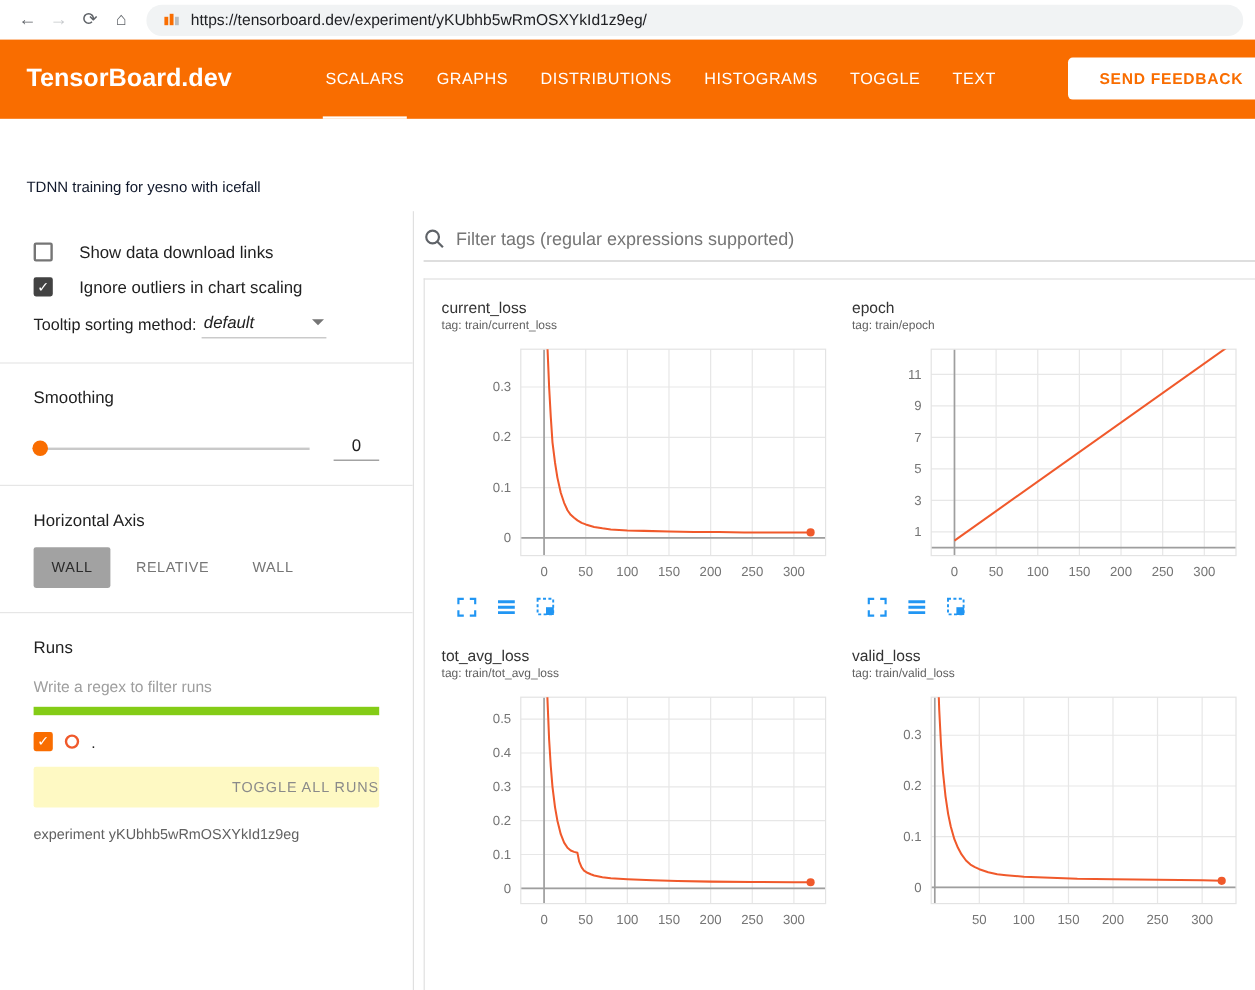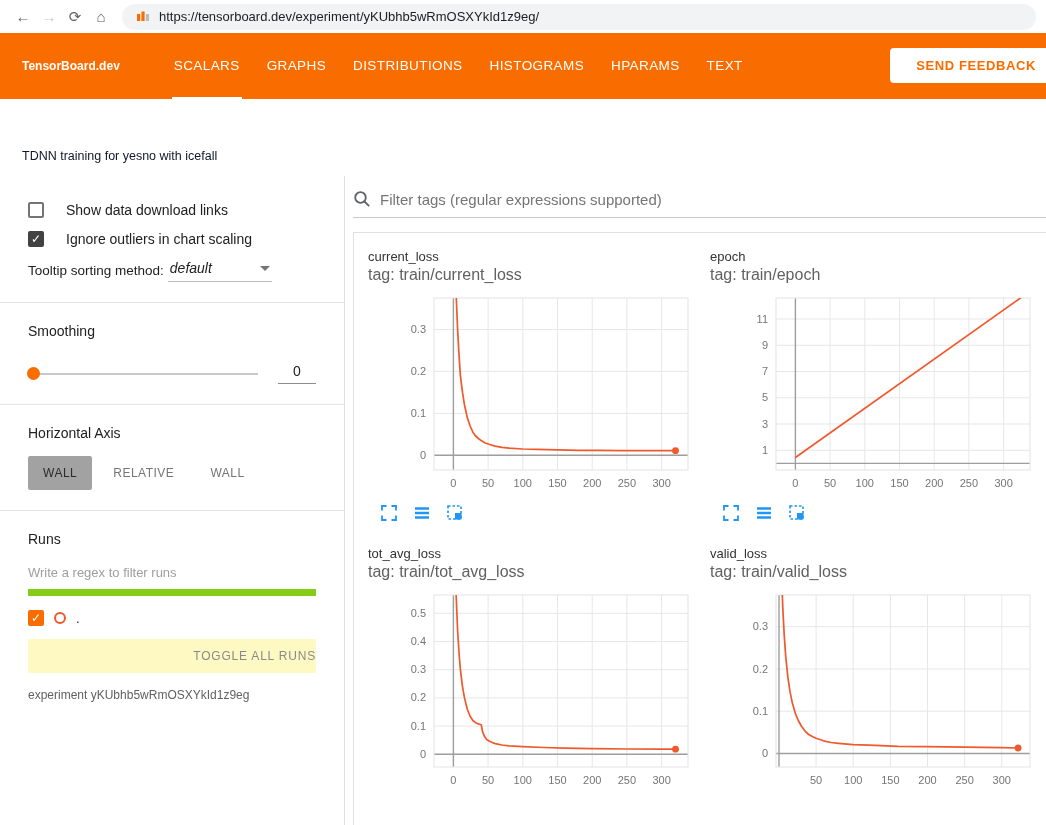--- a/index.html
+++ b/index.html
@@ -11,21 +11,21 @@
   .browser-bar { height:33px; display:flex; align-items:center; padding:0 10px; background:#fff; }
   .nav-icon { font-size:15px; color:#5f6368; width:26px; text-align:center; cursor:pointer; line-height:33px; }
   .nav-icon.disabled { color:#c6c9cc; }
   .address-bar { flex:1; height:26px; margin-left:8px; background:#f1f3f4; border-radius:13px;
     display:flex; align-items:center; padding:0 14px; gap:9px; }
   .url { font-size:13px; color:#202124; white-space:nowrap; }
 
   
   .app-header { height:66px; background:var(--accent); display:flex; align-items:stretch;
     padding:0 22px; position:relative; color:#fff; }
-  .logo { align-self:center; font-size:12px; font-weight:700; margin-right:52px; white-space:nowrap; }
+  .logo { align-self:center; font-size:21px; font-weight:700; margin-right:76px; white-space:nowrap; }
   .tabs { display:flex; gap:23px; }
   .tab { display:flex; align-items:center; font-size:13.5px; font-weight:500; letter-spacing:.4px;
     border-bottom:2px solid transparent; padding:0 2px; cursor:pointer; white-space:nowrap; }
   .tab.active { border-bottom-color:#fff; }
   .feedback-btn { position:absolute; right:-16px; top:15px; background:#fff; color:var(--accent);
     border:none; border-radius:4px; padding:10px 26px; font-size:13px; font-weight:700;
     letter-spacing:.6px; white-space:nowrap; cursor:pointer; font-family:inherit; }
 
   
   .subheader { height:77px; display:flex; align-items:flex-end; padding:0 22px 13px; }
@@ -76,21 +76,21 @@
 
   
   .filter-row { display:flex; align-items:center; gap:9px; margin:14px 0 0 8px;
     border-bottom:1px solid #c9c9c9; padding:0 0 9px 0; }
   .filter-input { flex:1; border:none; outline:none; font-size:15px; color:#616161; font-family:inherit; background:transparent; }
   .filter-input::placeholder { color:#757575; }
   .card { margin:14px 0 0 8px; border:1px solid #e0e0e0; border-right:none; background:#fff; min-height:1200px; }
   .card-header { padding:14px 16px; font-size:14px; color:#212121; border-bottom:1px solid #e0e0e0; }
   .charts-grid { display:grid; grid-template-columns:342px 342px; row-gap:24px; padding:16px 0 40px 14px; }
   .chart-title { font-size:13px; color:#333; }
-  .chart-tag { font-size:16px; color:#616161; margin:2px 0 8px; }
+  .chart-tag { font-size:10px; color:#616161; margin:2px 0 8px; }
   .chart-plot { width:330px; height:206px; }
   .chart-toolbar { display:flex; gap:15px; margin-top:6px; padding-left:12px; color:var(--blue); }
   .tool-btn { background:none; border:none; padding:0; color:inherit; cursor:pointer; height:18px; }
 </style>
 </head>
 <body>
 
 <div class="browser-bar">
   <span class="nav-icon">←</span>
   <span class="nav-icon disabled">→</span>
@@ -106,21 +106,21 @@
   </div>
 </div>
 
 <header class="app-header">
   <div class="logo">TensorBoard.dev</div>
   <nav class="tabs">
     <span class="tab active">SCALARS</span>
     <span class="tab">GRAPHS</span>
     <span class="tab">DISTRIBUTIONS</span>
     <span class="tab">HISTOGRAMS</span>
-    <span class="tab">HPARAMS</span>
+    <span class="tab">TOGGLE</span>
     <span class="tab">TEXT</span>
   </nav>
   <button class="feedback-btn">SEND FEEDBACK</button>
 </header>
 
 <div class="subheader">
   <span class="experiment-title">TDNN training for yesno with icefall</span>
 </div>
 
 <div class="content">

